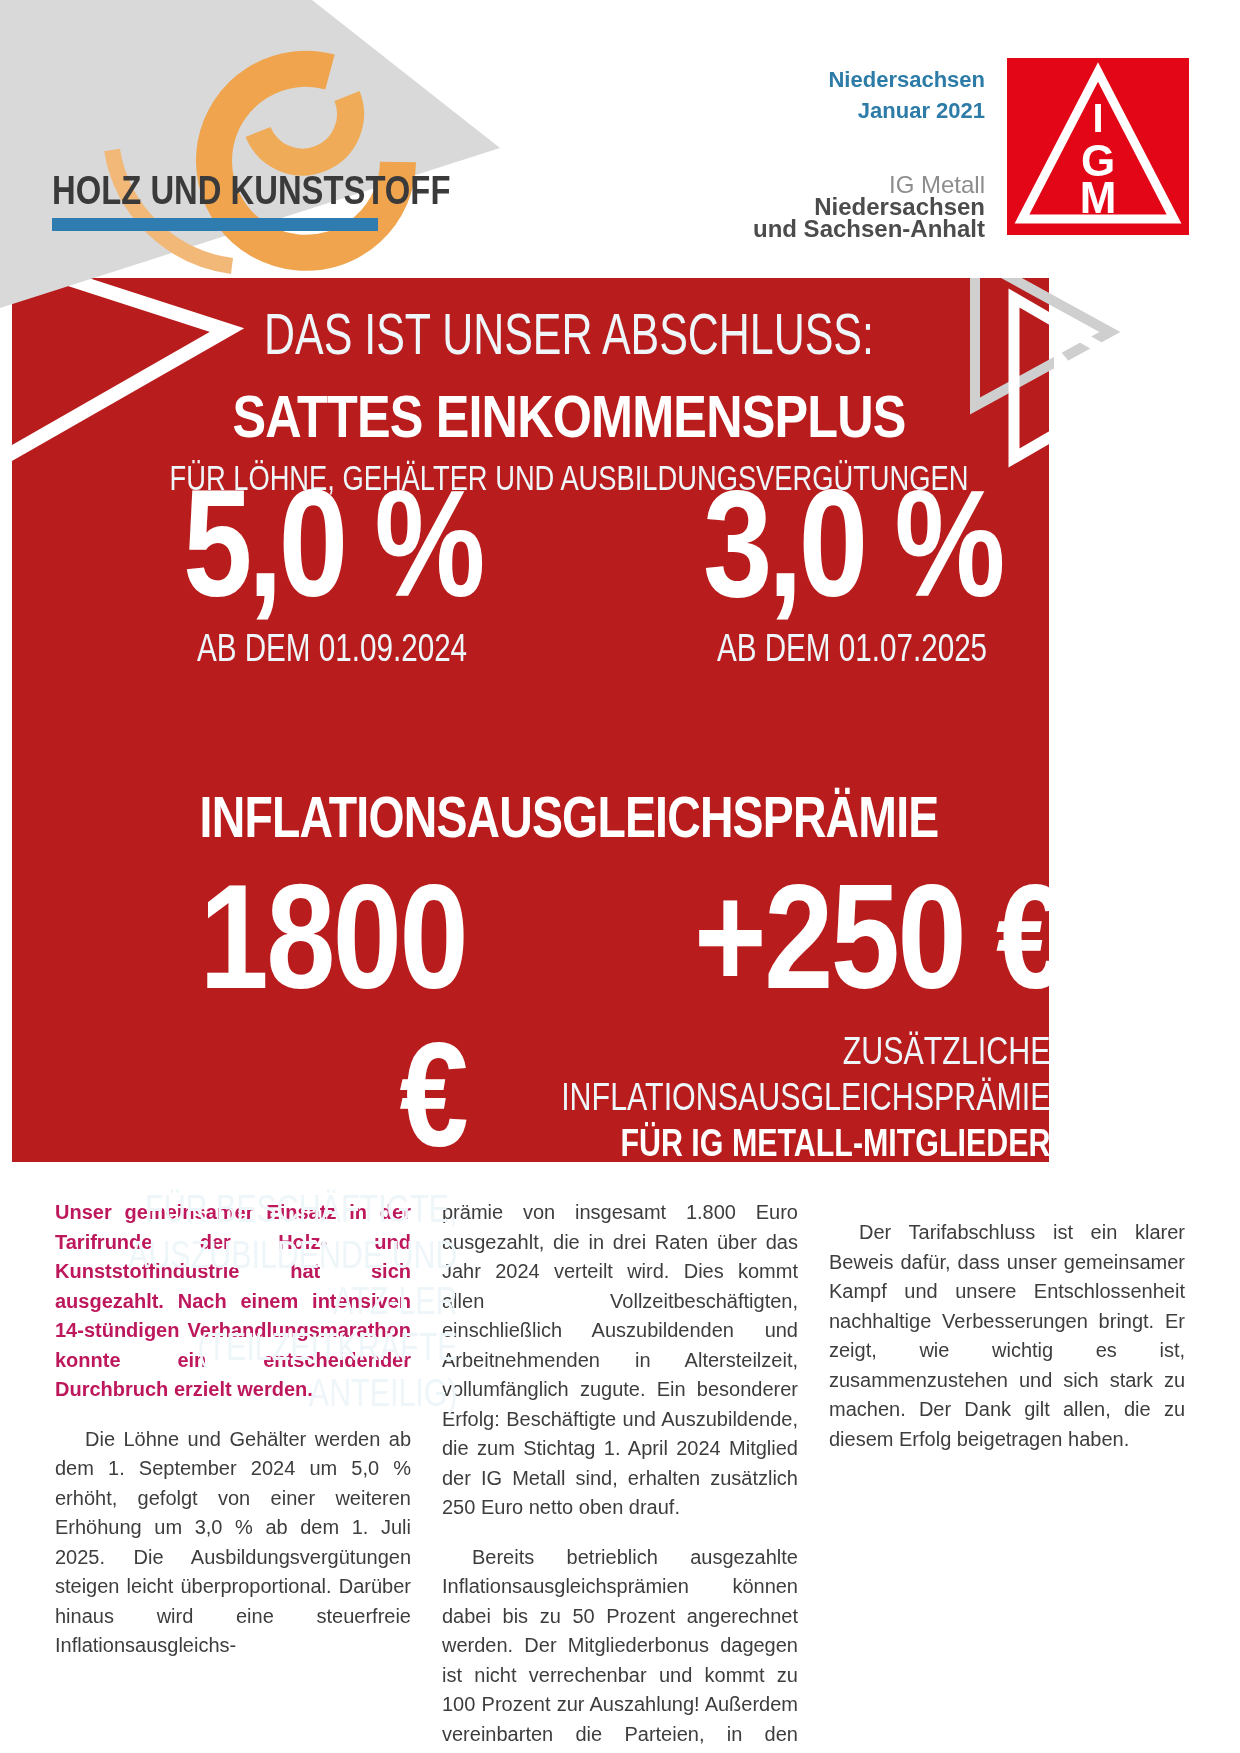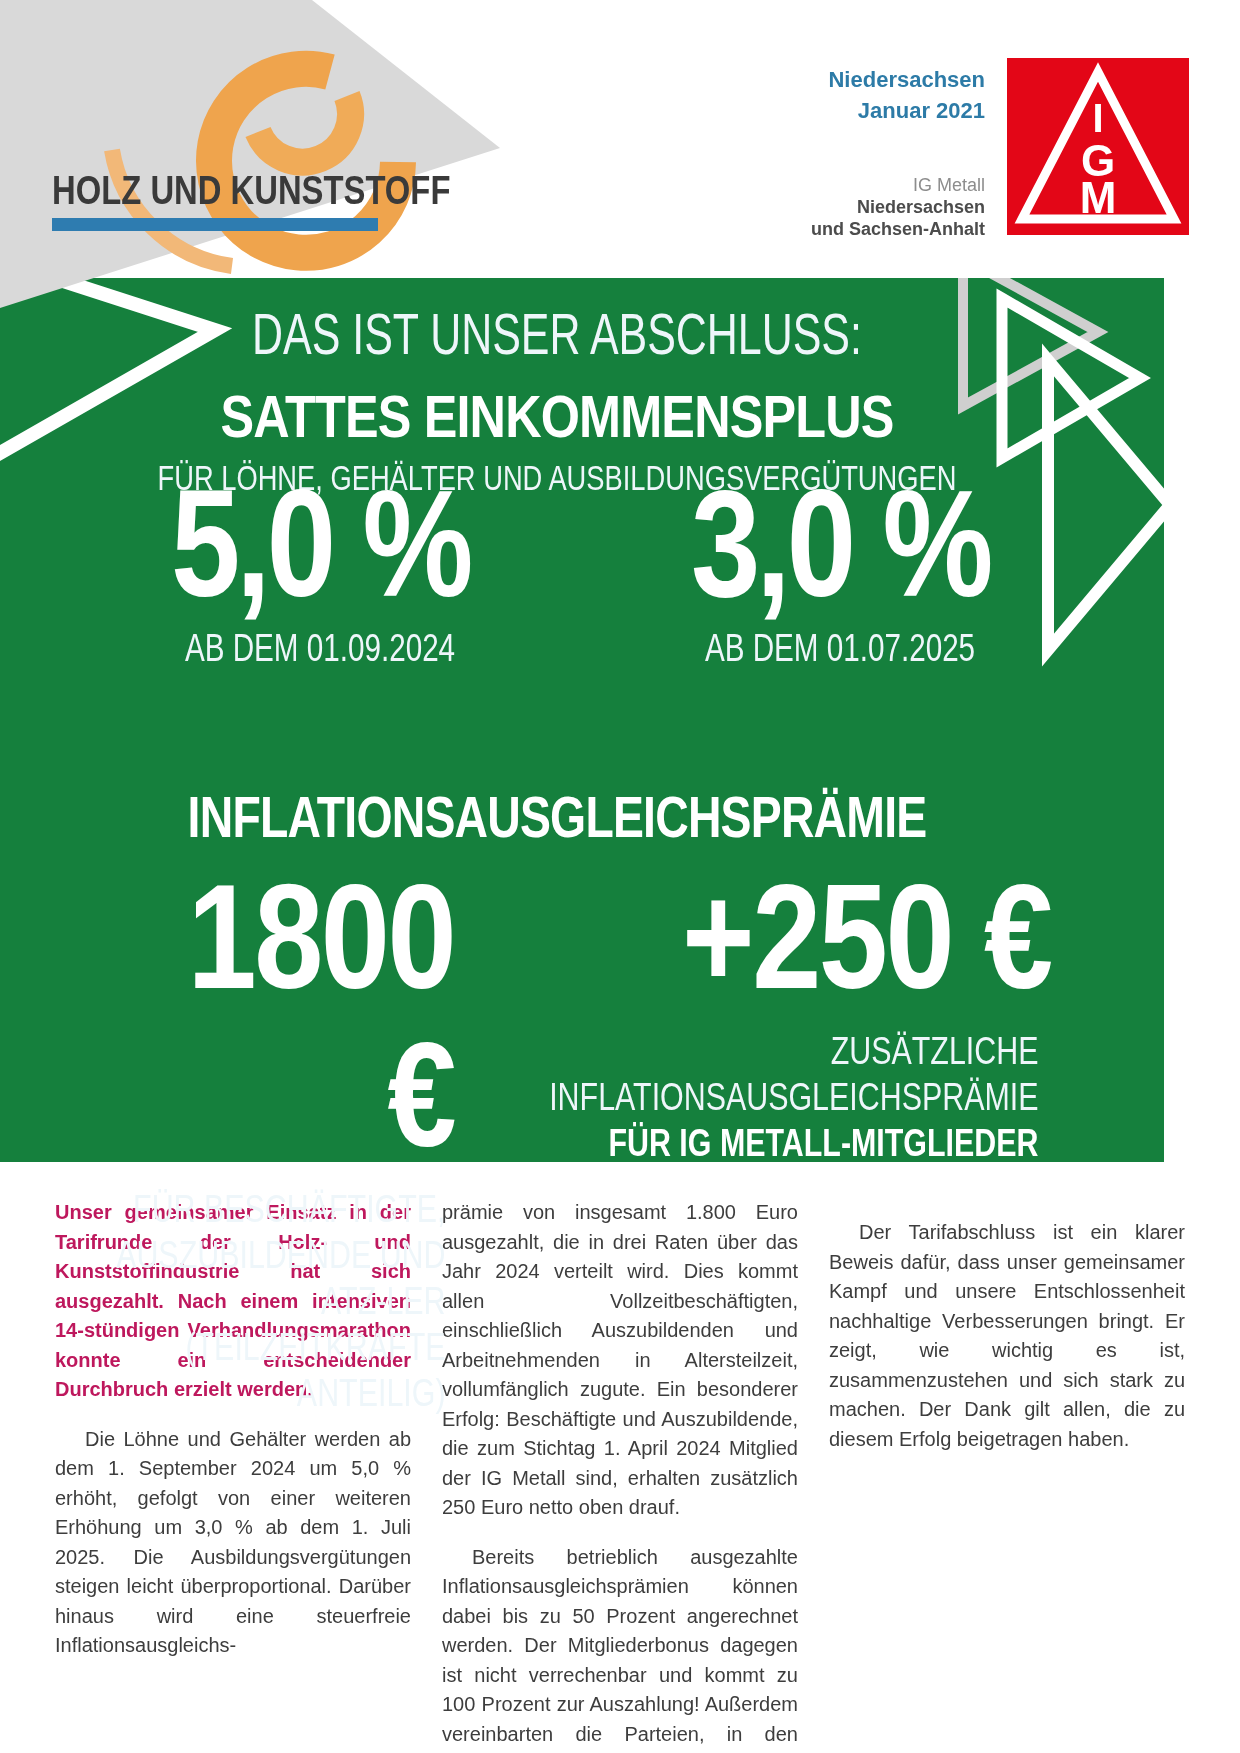--- a/index.html
+++ b/index.html
@@ -16,27 +16,27 @@
     white-space:nowrap; transform:scaleX(0.80); transform-origin:0 0;
     letter-spacing:0px;
   }
   .brand-bar { position:absolute; left:52px; top:218px; width:326px; height:13px; background:#2e7cb0; z-index:5; }
   .region-block {
     position:absolute; top:64px; right:255px; z-index:4; text-align:right;
     color:#2d7ba7; font-weight:700; font-size:22px; line-height:31px;
   }
   .org-block {
     position:absolute; top:174px; right:255px; z-index:4; text-align:right;
-    font-size:18px; line-height:22px; color:#4c4c4c; font-weight:700;
+    font-size:24px; line-height:22px; color:#4c4c4c; font-weight:700;
   }
   .org-block .muted { font-weight:400; color:#8d8d8d; }
   .igm-logo { position:absolute; left:1007px; top:58px; z-index:4; }
 
   
-  .hero { position:absolute; left:0; top:278px; width:1164px; height:884px; background:#15803d; z-index:2; }
+  .hero { position:absolute; left:12px; top:278px; width:1037px; height:884px; background:#b91c1c; z-index:2; }
   .hero-deco { position:absolute; left:0; top:0; }
   .hero-text { color:#ffffff; }
   .kicker {
     position:absolute; top:22px; left:0; width:1114px; text-align:center;
     font-size:58px; font-weight:400; color:#eef6fa;
     transform:scaleX(0.74); letter-spacing:0;
   }
   .headline {
     position:absolute; top:104px; left:0; width:1114px; text-align:center;
     font-size:60px; font-weight:700; color:#ffffff;

